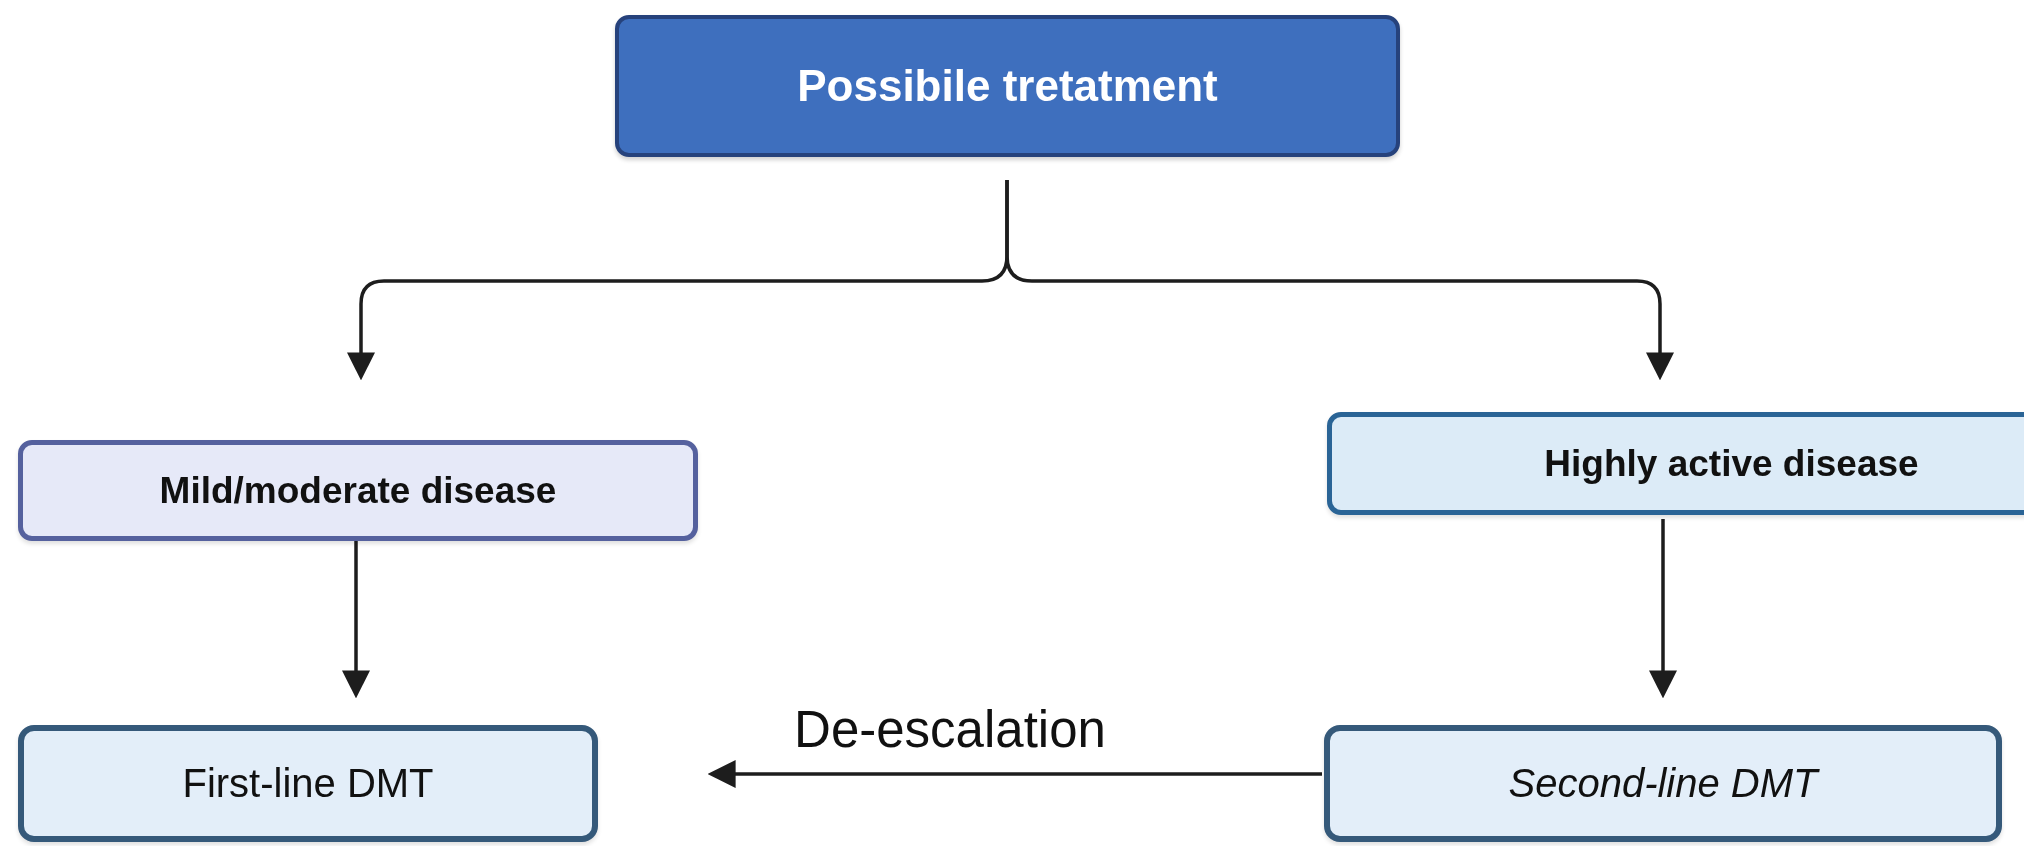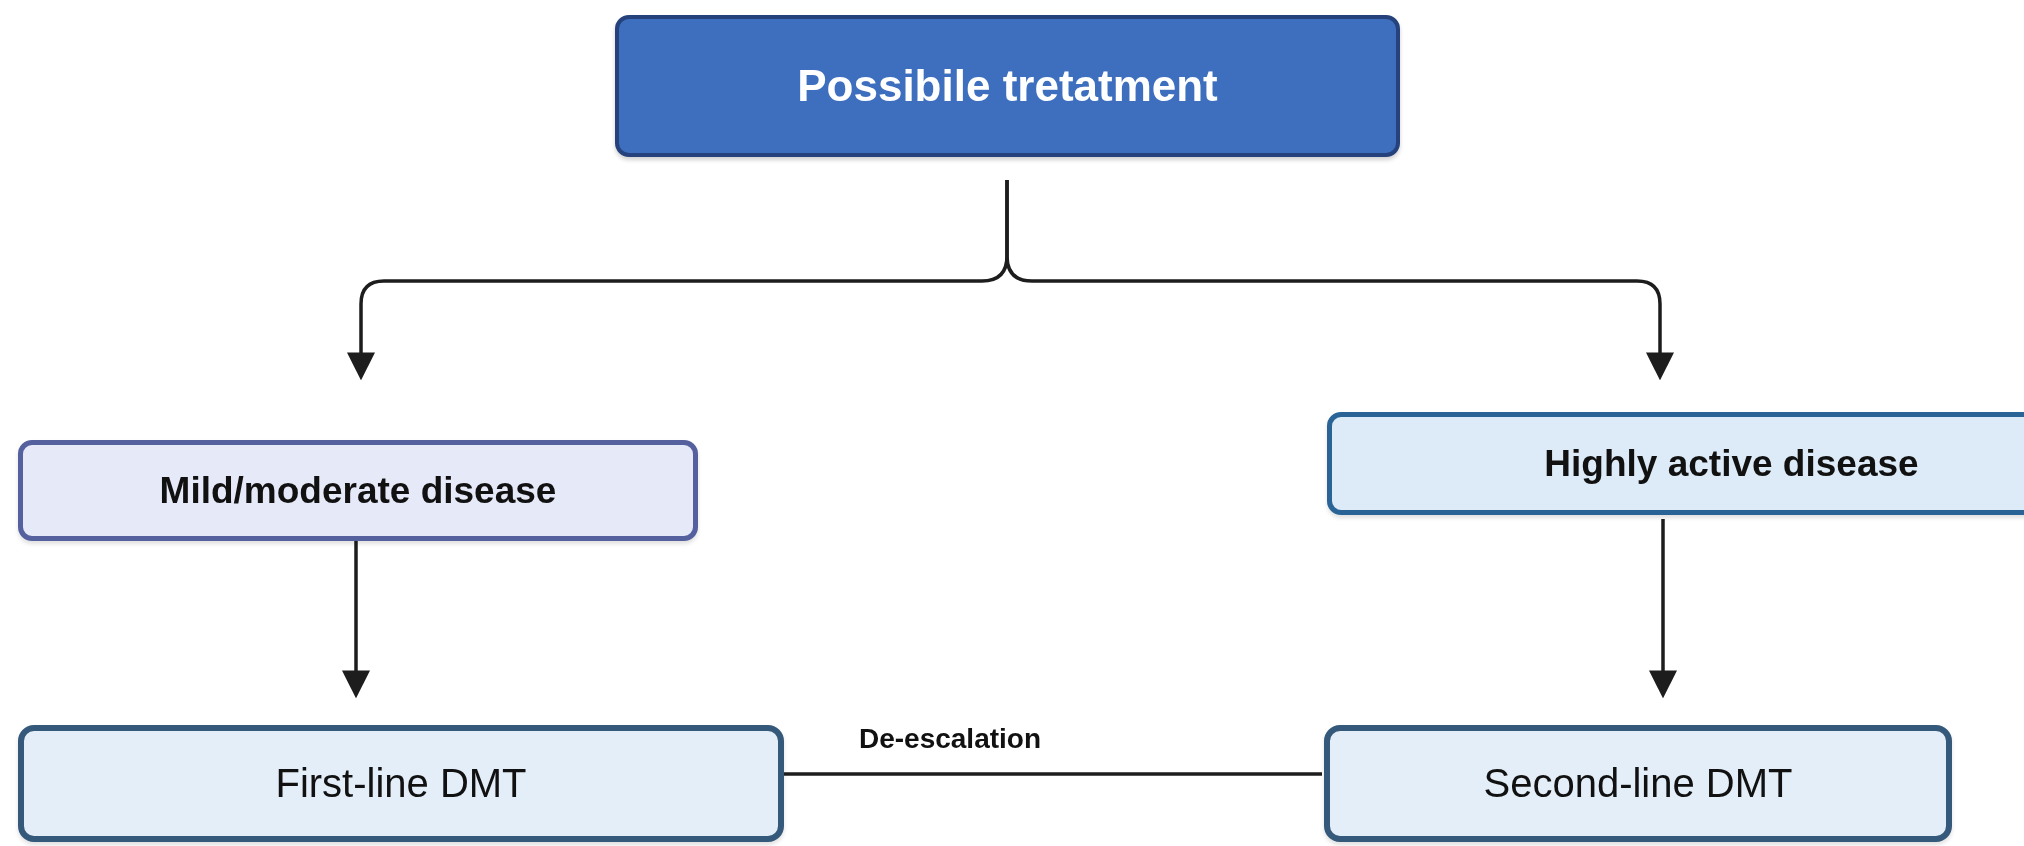--- a/index.html
+++ b/index.html
@@ -79,33 +79,32 @@
   .node-dmt{
     background:var(--dmt-fill);
     border:6px solid var(--dmt-border);
     border-radius:16px;
     color:var(--label-text);
     font-size:40px;
     font-weight:normal;
     box-shadow:0 3px 4px rgba(0,0,0,0.12);
   }
   .node-first{
-    left:18px;top:725px;width:766px;height:117px;
+    left:18px;top:725px;width:580px;height:117px;
   }
   .node-second{
-    left:1324px;top:725px;width:628px;height:117px;
+    left:1324px;top:725px;width:678px;height:117px;font-style:italic;
   }
   .edge-label{
     position:absolute;
     left:640px;top:700px;width:620px;
     text-align:center;
     color:var(--label-text);
-    font-size:28px;
-    font-weight:bold;
-    margin-top:23px;
+    font-size:51px;
+    font-weight:normal;
   }
 </style>
 </head>
 <body>
 
 <div class="stage">
 
   <svg class="connector-layer" viewBox="0 0 2024 846" xmlns="http://www.w3.org/2000/svg">
     <defs>
       <marker id="arrow" viewBox="0 0 10 10" refX="7" refY="5" markerWidth="8" markerHeight="8" orient="auto-start-reverse">

